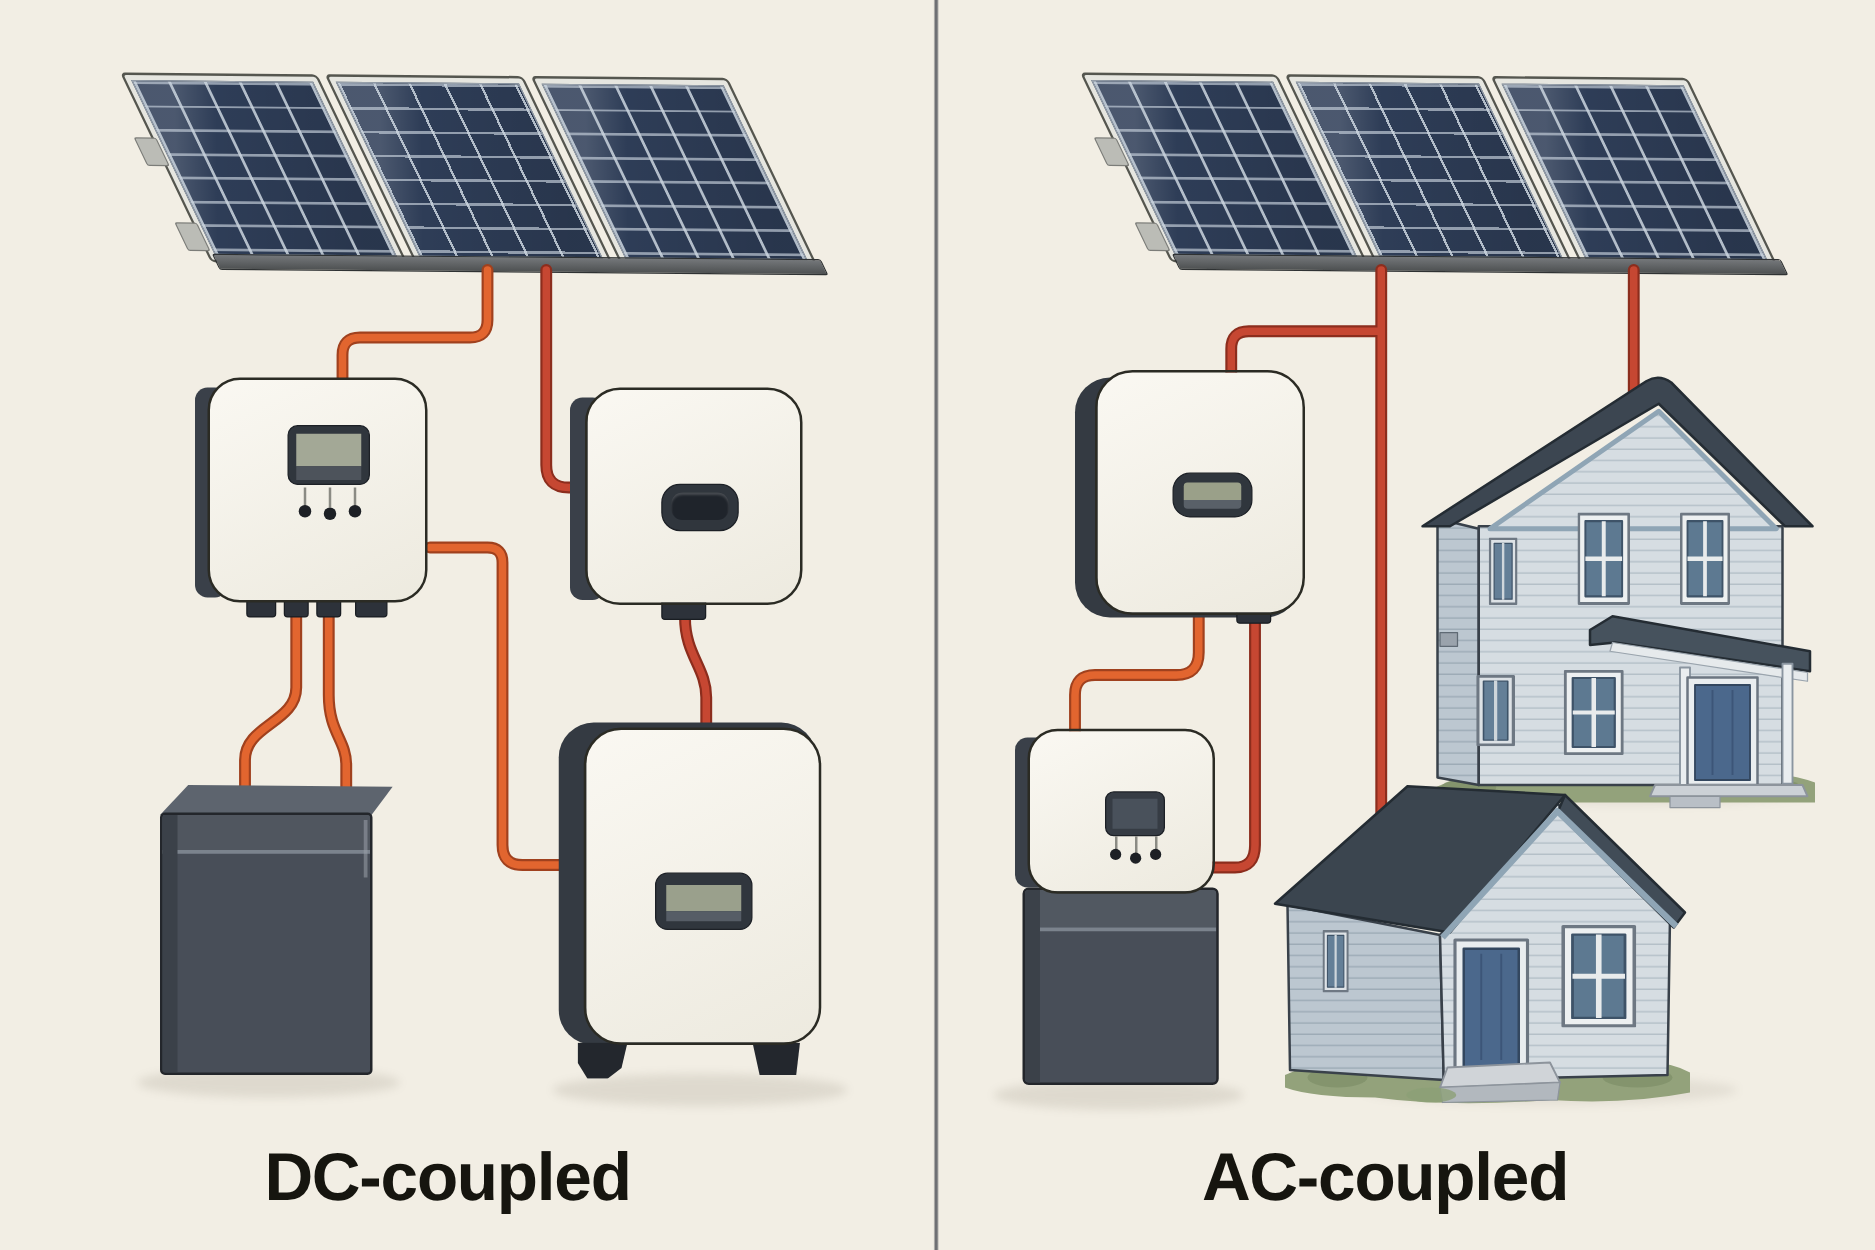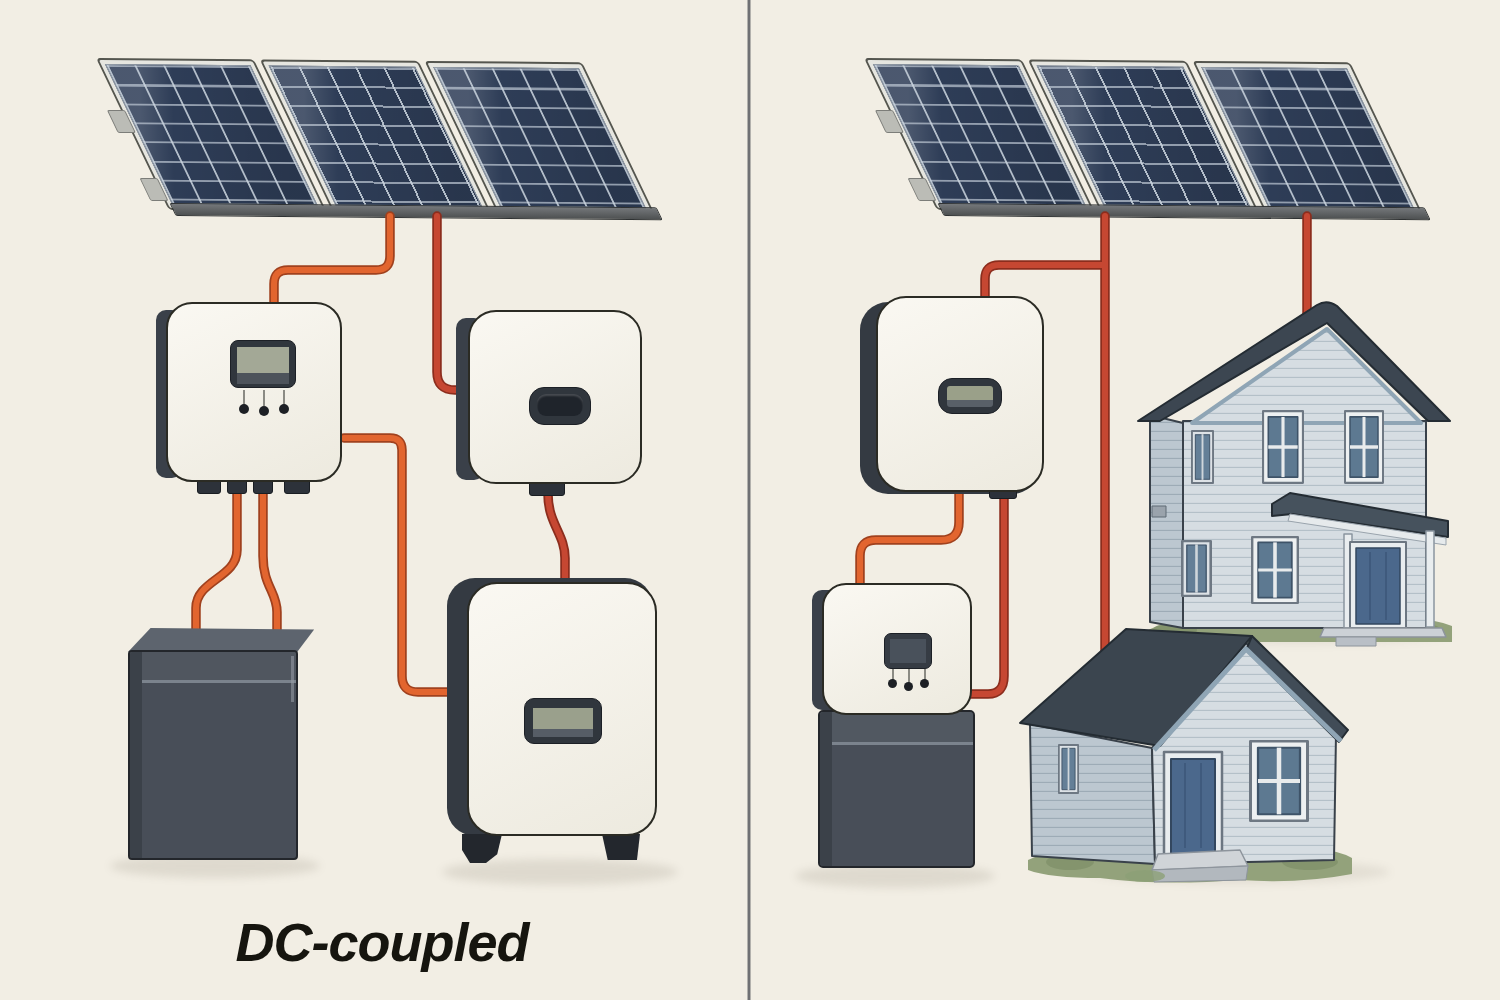--- a/index.html
+++ b/index.html
@@ -38,21 +38,21 @@
   .bat-top{background:#5d646e;clip-path:polygon(0% 100%,12% 0%,99% 6%,90% 100%);}
   .bat-front{background:#484e58;border:2px solid #23262b;border-radius:4px;overflow:hidden;}
   .bat-lid{position:absolute;left:0;top:0;width:100%;height:28px;background:#50565f;}
   .bat-line{position:absolute;left:0;top:28px;width:100%;height:3px;background:#7b838d;}
   .bat-side{position:absolute;left:0;top:0;width:12px;height:100%;background:#3b4149;}
   .bat-hl{position:absolute;right:2px;top:4px;width:3px;height:46px;background:#9aa1aa;opacity:.55;}
   .foot{background:#23272d;}
   
   .label{position:absolute;top:913px;width:420px;text-align:center;
          font-weight:bold;font-size:54px;line-height:1.1;letter-spacing:-1px;color:#16150f;}
-  .label.dc{left:172px;font-style:italic;} .label.ac{left:898px;}
+  .label.dc{left:148px;} .label.ac{left:898px;}
   svg{position:absolute;left:0;top:0;}
 </style>
 </head>
 <body>
 
 <div class="canvas">
 
   <div class="divider"></div>
 
   <div class="array left">
@@ -267,14 +267,15 @@
   <div class="abs lcd-frame" style="left:884px;top:633px;width:48px;height:36px;border-radius:7px;background:#363c44;"></div>
   <div class="abs" style="left:890px;top:639px;width:36px;height:24px;background:#49515b;"></div>
   <div class="abs vline" style="left:892px;top:669px;height:12px;"></div>
   <div class="abs vline" style="left:908px;top:669px;height:15px;"></div>
   <div class="abs vline" style="left:924px;top:669px;height:12px;"></div>
   <div class="abs dot" style="left:888px;top:679px;width:9px;height:9px;"></div>
   <div class="abs dot" style="left:904px;top:682px;width:9px;height:9px;"></div>
   <div class="abs dot" style="left:920px;top:679px;width:9px;height:9px;"></div>
 
   <div class="label dc">DC-coupled</div>
+  <div class="label ac">AC-coupled</div>
 
 </div>
 
 </body></html>

